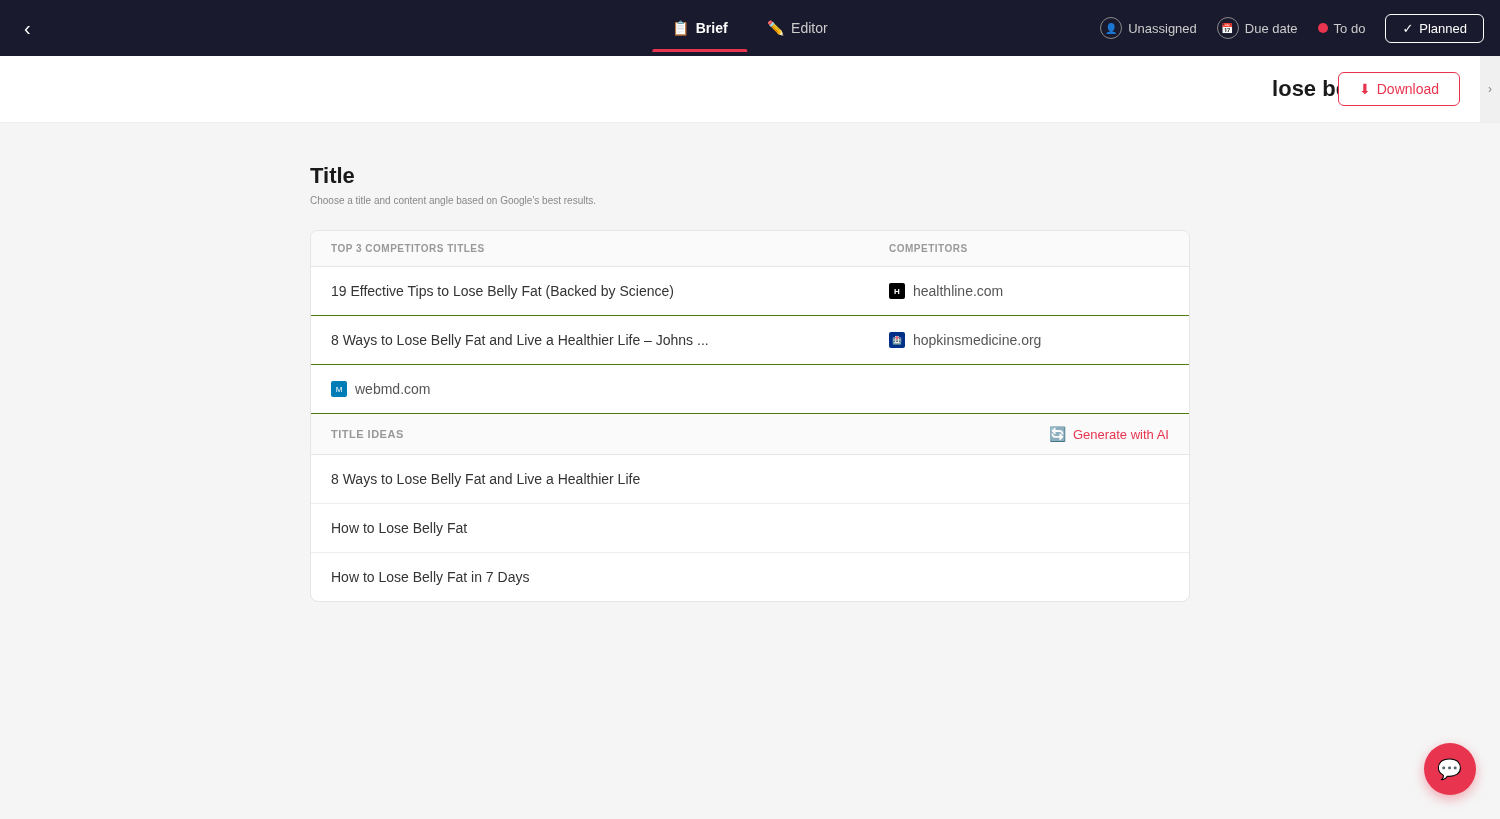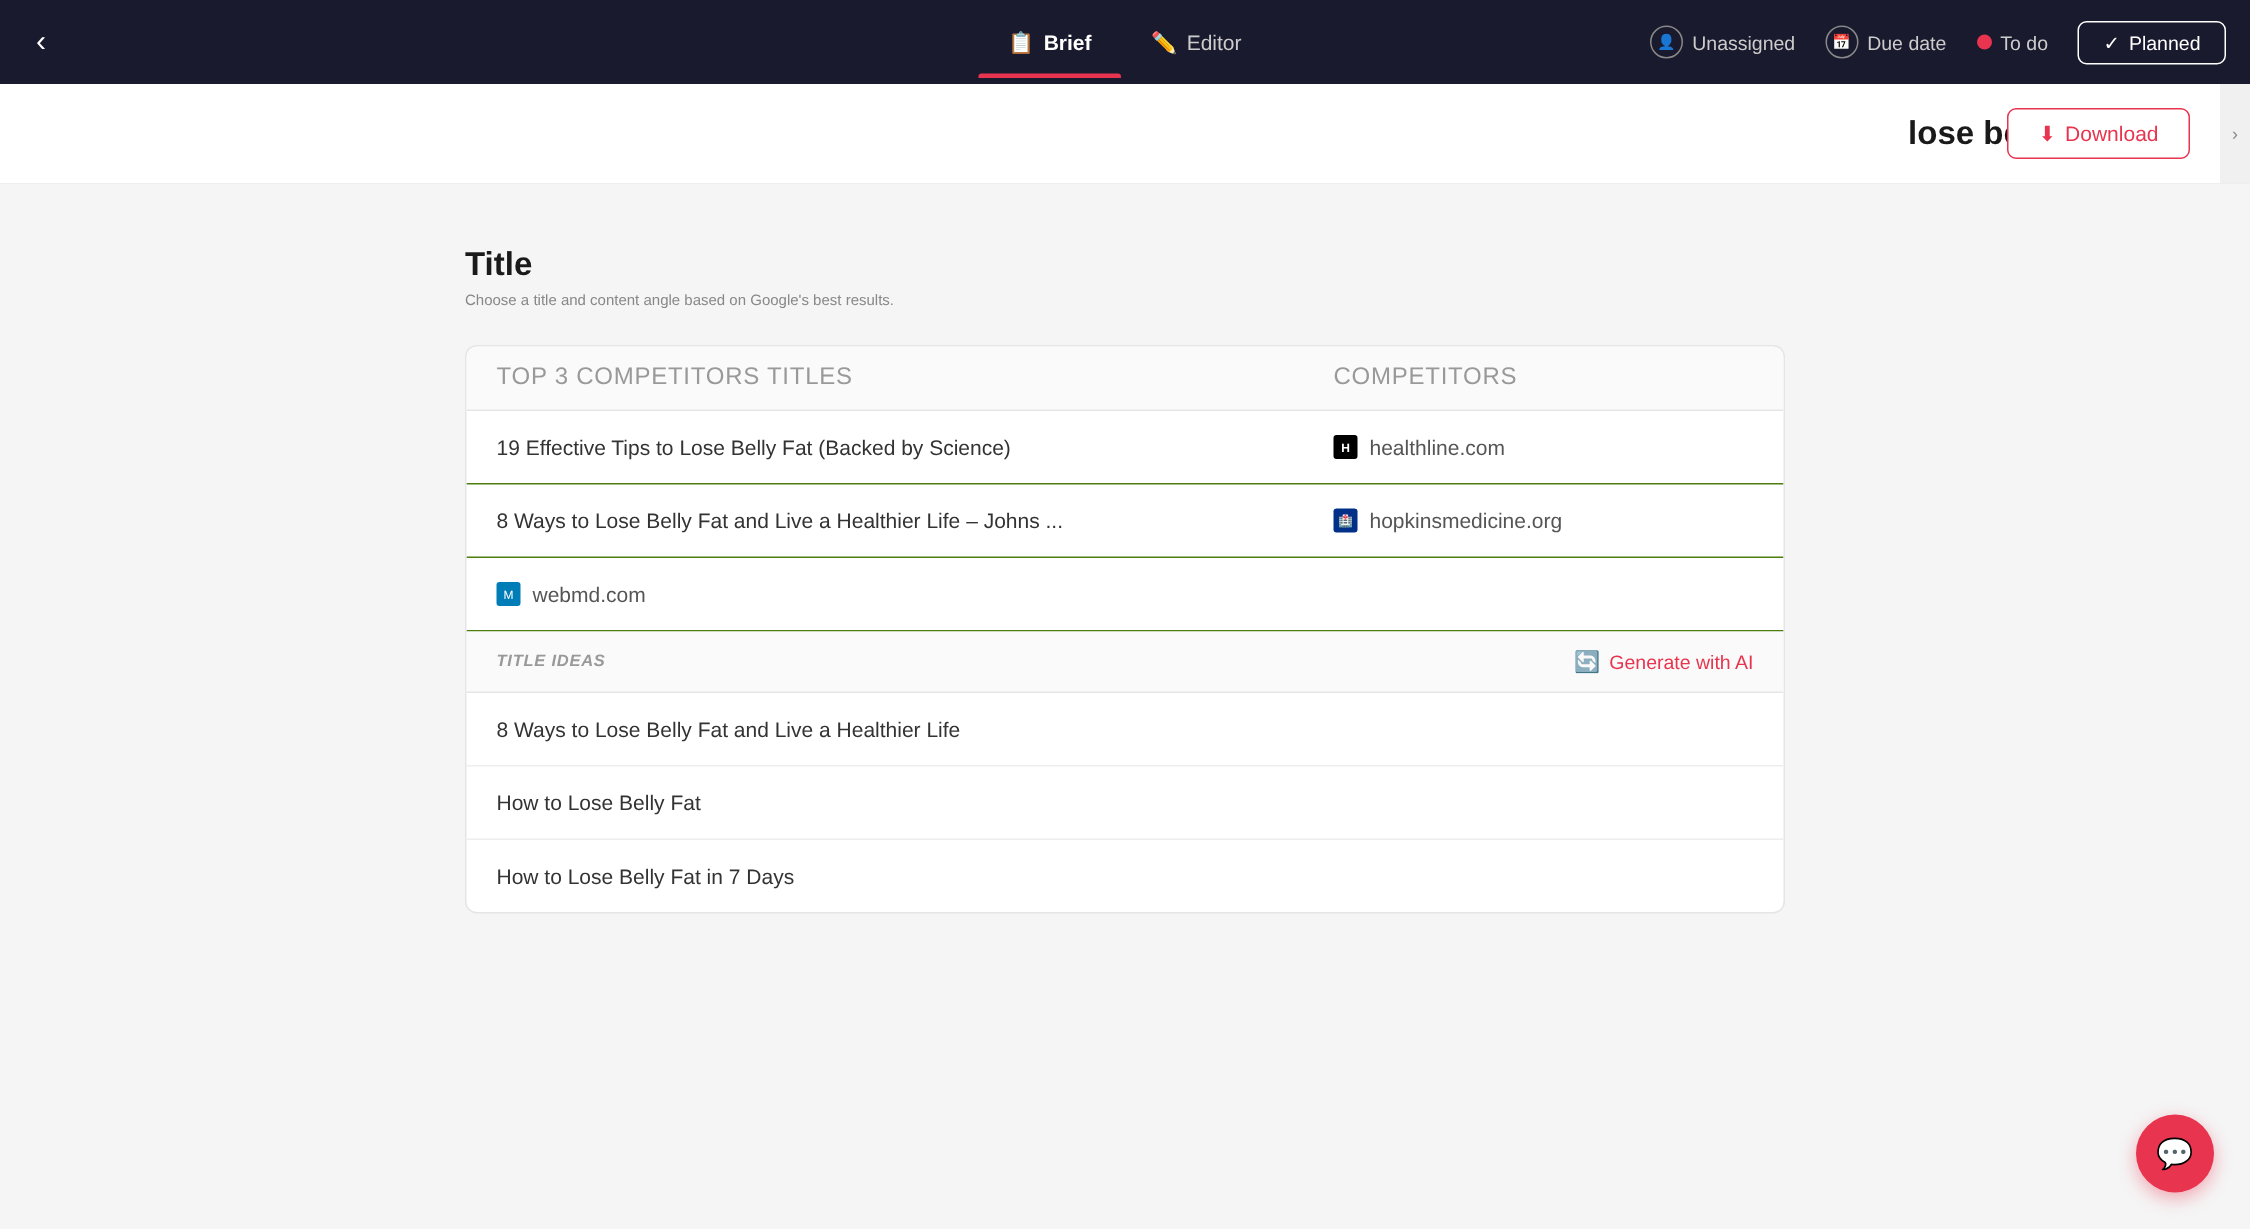--- a/index.html
+++ b/index.html
@@ -187,22 +187,22 @@
     }
 
     .table-header {
       display: grid;
       grid-template-columns: 1fr 280px;
       background: #fafafa;
       border-bottom: 1px solid #e5e5e5;
       padding: 12px 20px;
     }
     .table-header-cell {
-      font-size: 16px;
-      font-weight: 400;
+      font-size: 10px;
+      font-weight: 700;
       color: #999;
       letter-spacing: 0.5px;
       text-transform: uppercase;
     }
 
     .table-row {
       display: grid;
       grid-template-columns: 1fr 280px;
       border-bottom: 1px solid #4d7c0f;
       padding: 16px 20px;
@@ -246,21 +246,20 @@
       padding: 12px 20px;
       background: #fafafa;
       border-bottom: 1px solid #e5e5e5;
     }
     .ideas-header-label {
       font-size: 11px;
       font-weight: 600;
       color: #999;
       letter-spacing: 0.5px;
       text-transform: uppercase;
-      font-style: italic;
     }
     .generate-ai-btn {
       display: flex;
       align-items: center;
       gap: 6px;
       color: #e8344e;
       font-size: 13px;
       font-weight: 500;
       cursor: pointer;
       background: none;

